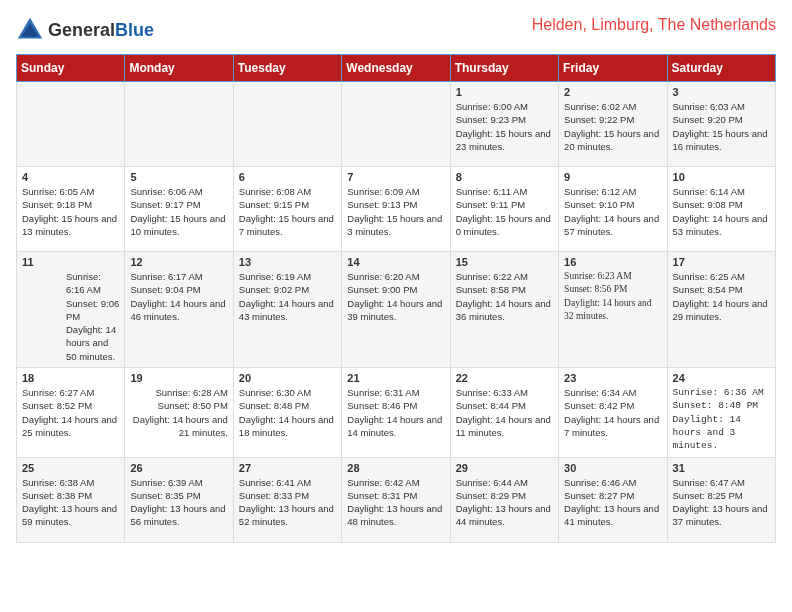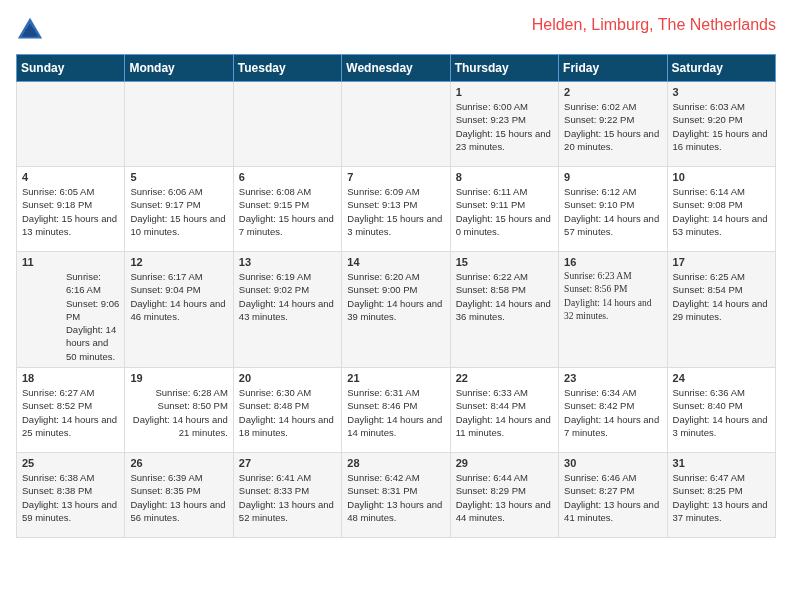--- a/index.html
+++ b/index.html
@@ -46,21 +46,21 @@
     .subtitle {
       font-size: 16px;
       color: #ef4444;
     }
     table {
       width: 100%;
       border-collapse: collapse;
       table-layout: fixed;
     }
     thead tr th {
-      background-color: #0c4a6e;
+      background-color: #b91c1c;
       color: #fff;
       font-size: 12px;
       font-weight: bold;
       padding: 6px 4px;
       text-align: left;
       border: 1px solid #5a9ad4;
     }
     tbody tr td {
       vertical-align: top;
       padding: 4px 5px;
@@ -92,20 +92,26 @@
 </head>
 <body>
 
 <div class="header-area">
   <div class="logo">
     <svg class="logo-icon" viewBox="0 0 30 30" xmlns="http://www.w3.org/2000/svg">
       <polygon points="15,2 28,24 2,24" fill="#2d6db5"></polygon>
       <polygon points="15,8 24,22 6,22" fill="#1a4a8a"></polygon>
       <rect x="10" y="14" width="10" height="8" fill="#1a4a8a"></rect>
     </svg>
+    <div>
+      <div style="display:flex; gap:0;">
+        <span class="logo-text-general">General</span>
+        <span class="logo-text-blue">Blue</span>
+      </div>
+    </div>
   </div>
   <div class="title-area">
     <div class="subtitle">Helden, Limburg, The Netherlands</div>
   </div>
 </div>
 
 <table>
   <thead>
     <tr>
     <th>Sunday</th>
@@ -262,21 +268,21 @@
 Daylight: 14 hours and 11 minutes.</div>
         </td>
         <td>
           <div class="day-number">23</div>
           <div class="day-info" style="white-space: pre-line;">Sunrise: 6:34 AM
 Sunset: 8:42 PM
 Daylight: 14 hours and 7 minutes.</div>
         </td>
         <td>
           <div class="day-number">24</div>
-          <div class="day-info" style="white-space: pre-line;">Sunrise: 6:36 AM
+          <div class="day-info" style="white-space: pre-line; font-family: Liberation Mono, monospace;">Sunrise: 6:36 AM
 Sunset: 8:40 PM
 Daylight: 14 hours and 3 minutes.</div>
         </td>
       </tr>
       <tr>
         <td>
           <div class="day-number">25</div>
           <div class="day-info" style="white-space: pre-line;">Sunrise: 6:38 AM
 Sunset: 8:38 PM
 Daylight: 13 hours and 59 minutes.</div>

